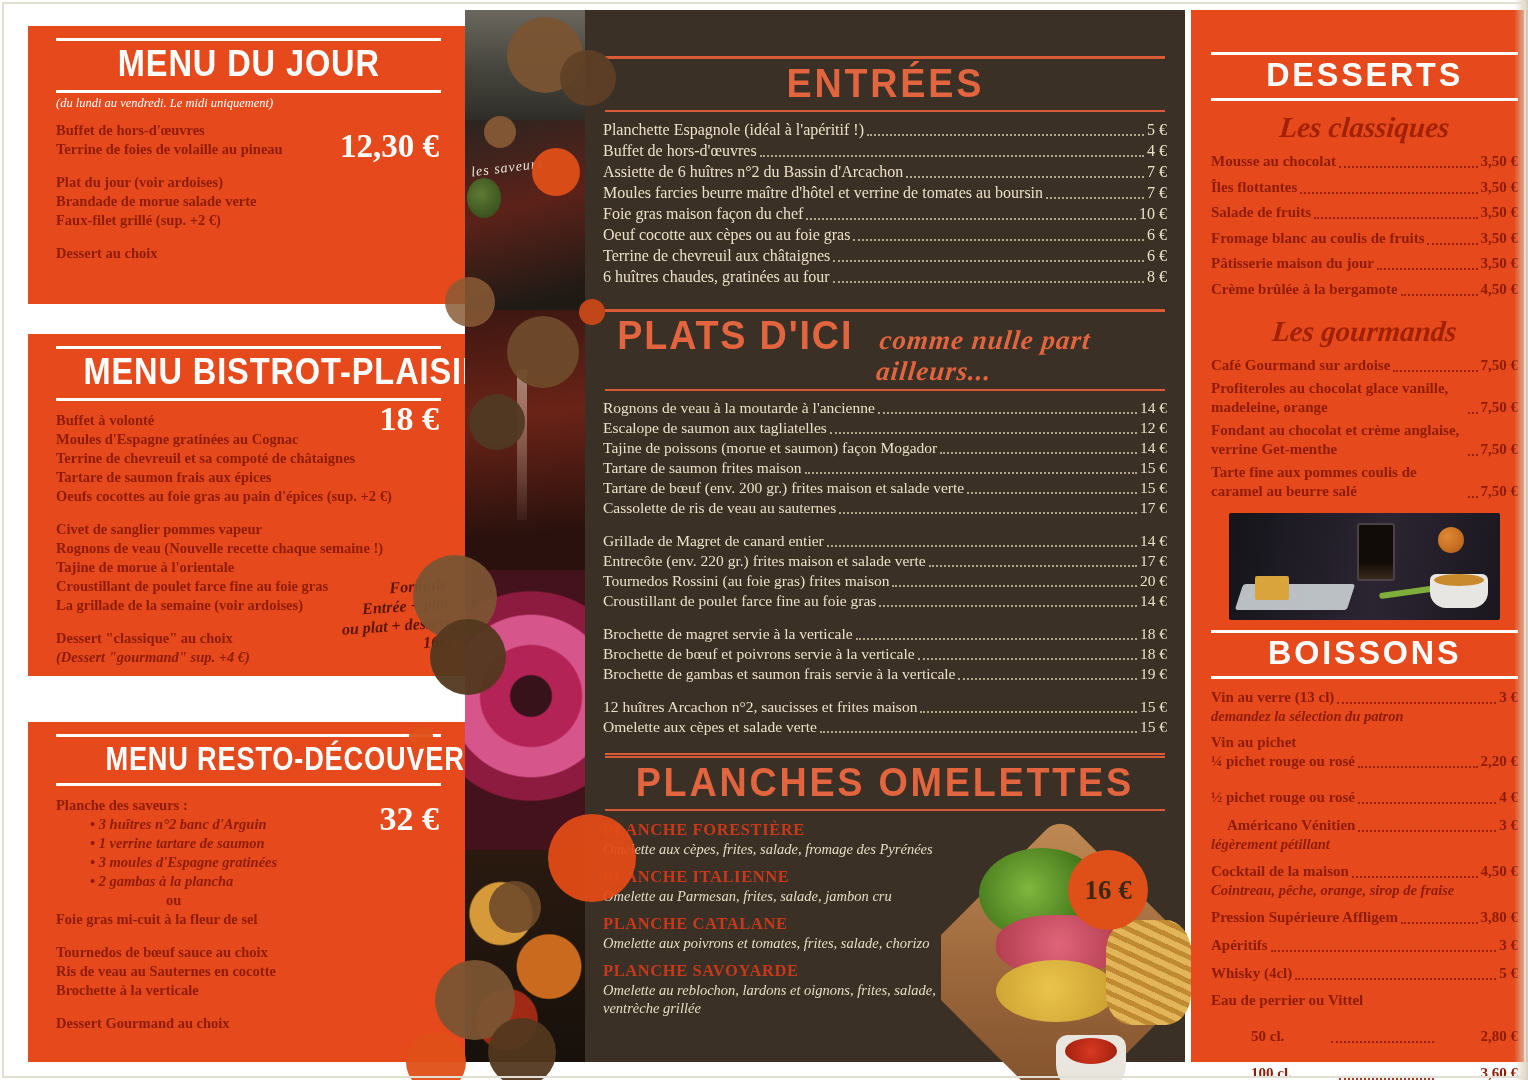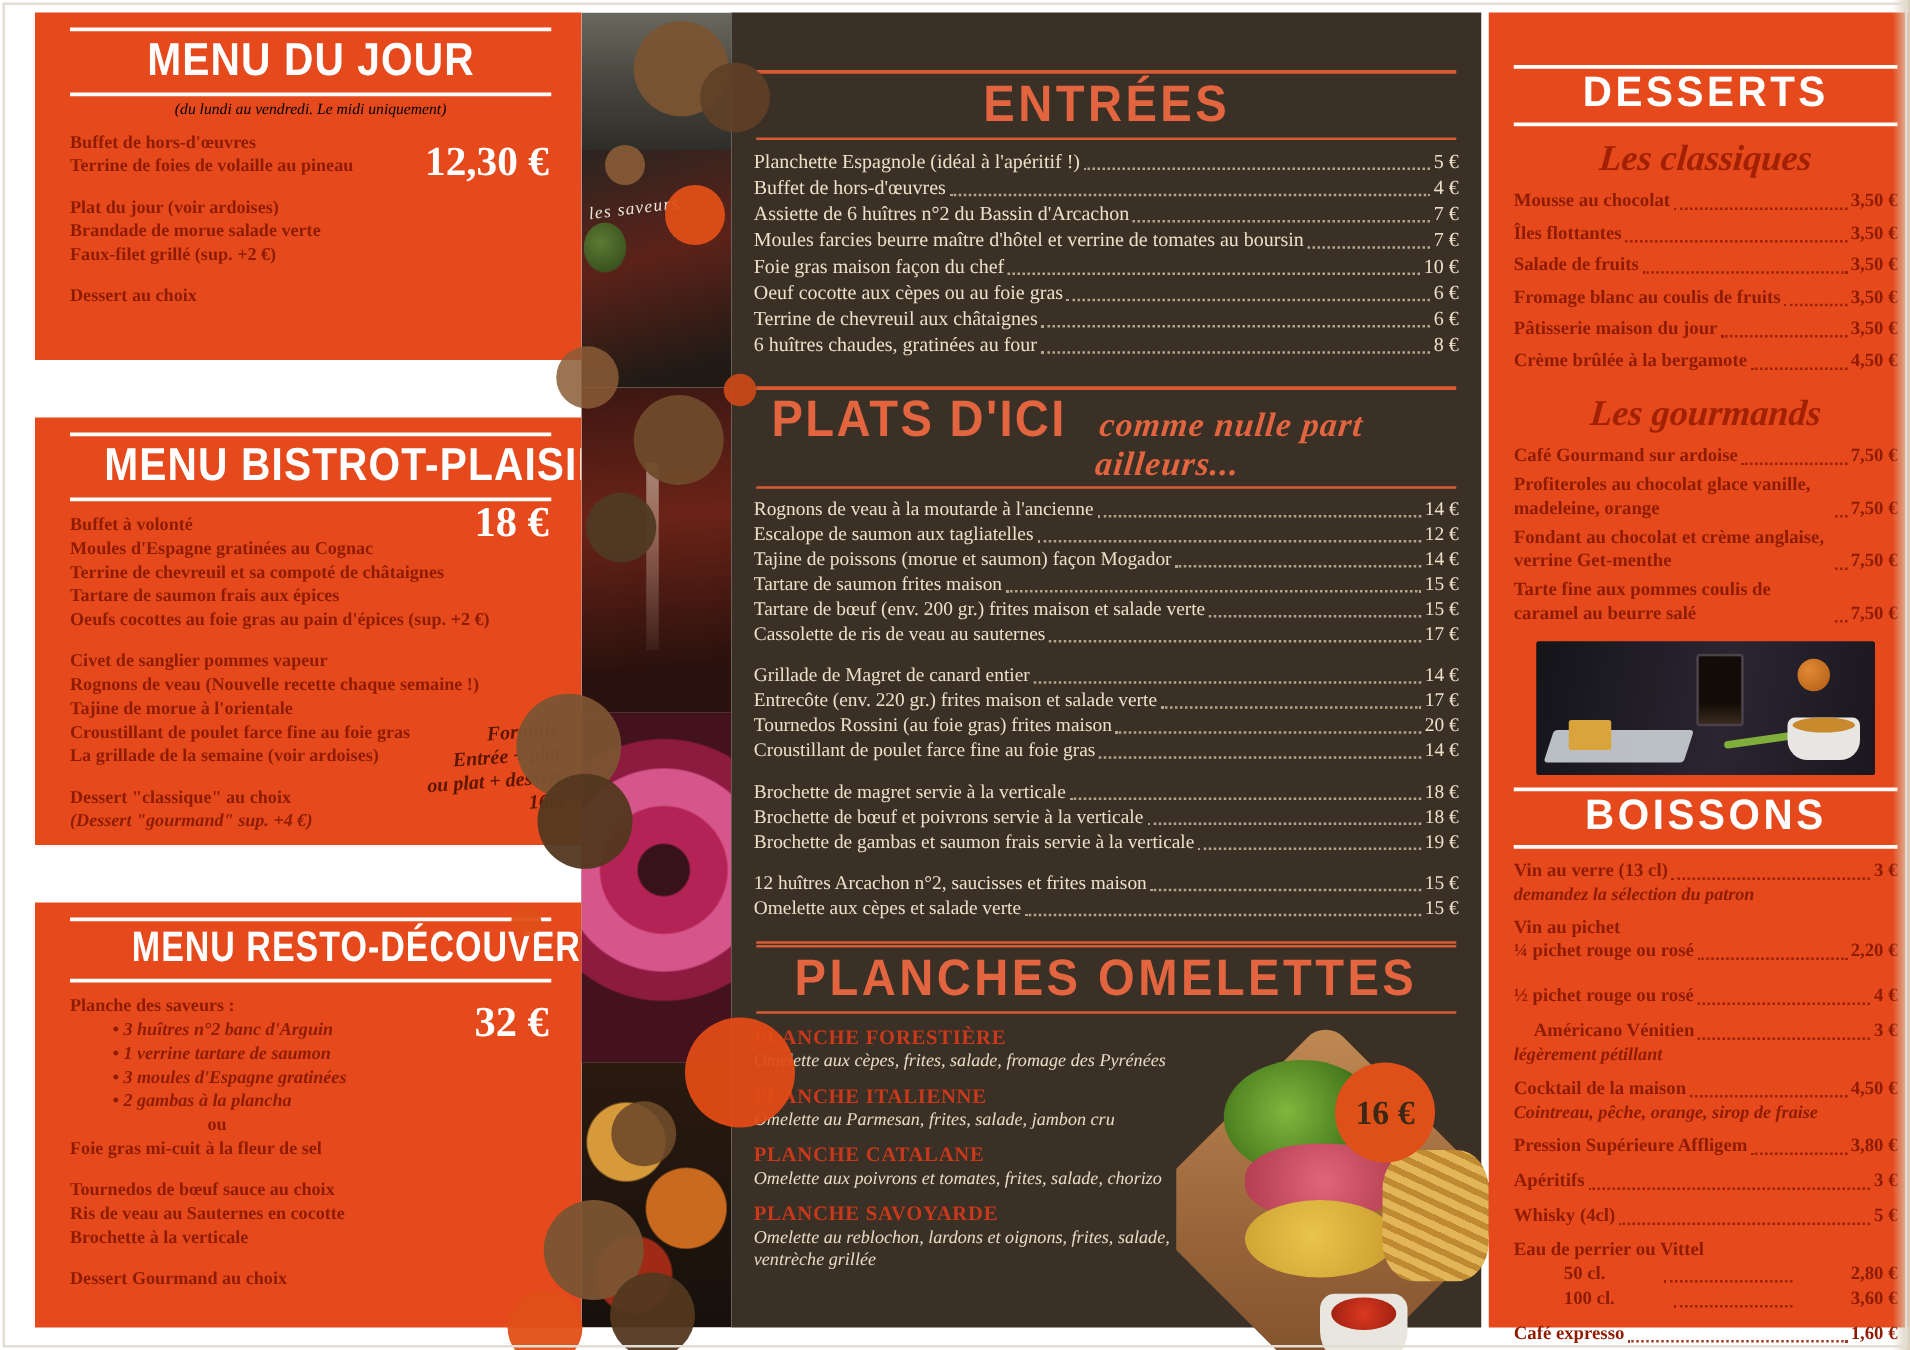--- a/index.html
+++ b/index.html
@@ -11,28 +11,28 @@
 
   
   .left-col{position:absolute;left:28px;top:10px;width:437px;height:1052px;background:#fff;z-index:2;}
   .strip{position:absolute;left:465px;top:10px;width:120px;height:1052px;overflow:hidden;z-index:1;}
   .center-col{position:absolute;left:585px;top:10px;width:600px;height:1052px;background:#3a3026;z-index:2;}
   .right-col{position:absolute;left:1191px;top:10px;width:347px;height:1052px;background:#e64a1c;z-index:2;}
 
   
   .lsec{position:absolute;left:0;width:100%;background:#e64a1c;box-sizing:border-box;
         padding:12px 24px 10px 28px;overflow:hidden;}
-  #lsec1{top:0;height:278px;}
+  #lsec1{top:16px;height:278px;}
   #lsec2{top:324px;height:342px;}
   #lsec3{top:712px;height:340px;}
   .ltitle-wrap{border-top:3px solid #fff;border-bottom:3px solid #fff;padding:2px 0 5px;text-align:center;}
   .ltitle{display:inline-block;font-family:"Liberation Sans",sans-serif;font-weight:bold;color:#fff;
         font-size:37px;letter-spacing:1px;white-space:nowrap;transform:scaleX(.88);transform-origin:center;}
   #lsec3 .ltitle{font-size:34px;transform:scaleX(.80);}
-  .lsubtitle{text-align:center;color:#000000;font-style:italic;font-size:12.5px;margin-top:3px;}
+  .lsubtitle{text-align:left;color:#ffffff;font-style:italic;font-size:12.5px;margin-top:3px;}
   .litems{margin-top:10px;color:#8e1b02;font-weight:bold;font-size:14.5px;line-height:19px;position:relative;z-index:3;}
   .lline{white-space:nowrap;}
   .lline.italic{font-style:italic;font-weight:bold;}
   .lline.bullet{padding-left:34px;font-style:italic;}
   .lline.bullet::before{content:"• ";}
   .lline.center{padding-left:110px;}
   .lline.spacer{height:14px;}
   .lprice{position:absolute;right:26px;color:#ffffff;font-weight:bold;z-index:3;}
   #price1{top:102px;font-size:33px;}
   #price2{top:66px;font-size:34px;}
@@ -106,21 +106,21 @@
   .rtitle{display:inline-block;font-family:"Liberation Sans",sans-serif;font-weight:bold;color:#fff;
         font-size:34px;letter-spacing:3px;transform:scaleX(.95);}
   .script-head{text-align:center;font-style:italic;font-weight:bold;color:#a32103;font-size:29px;
         margin:10px 0 8px;transform:skewX(-5deg);}
   .drow{display:flex;align-items:flex-end;font-size:15px;line-height:19px;font-weight:bold;margin-top:4px;}
   .drow .mlead{border-bottom:2px dotted rgba(142,27,2,.85);margin:0 3px 3px;}
   #classiques-list .drow{margin-top:6.5px;}
   .dnote{font-style:italic;font-weight:bold;font-size:14.5px;line-height:17px;margin-top:1px;}
   .dhead{font-weight:bold;font-size:15px;margin-top:8px;}
   .drow.sub0{margin-top:1px;}
-  .drow.sub40{margin-top:1px;padding-left:40px;gap:44px;}
+  .drow.sub40{margin-top:18px;padding-left:40px;gap:44px;}
   .boisson-block{margin-top:9px;}
 
   .dessert-photo{position:relative;width:271px;height:107px;margin:12px auto 10px;border-radius:2px;
         background:linear-gradient(100deg,#141419,#2b2532 55%,#1a171e);}
   .dp{position:absolute;}
   .plate{left:10px;bottom:10px;width:112px;height:26px;background:#ccd2d6;opacity:.9;transform:skewX(-18deg);border-radius:3px;}
   .financier{left:26px;bottom:20px;width:34px;height:24px;background:#d9a43c;border-radius:2px;}
   .coffee{left:128px;top:10px;width:34px;height:54px;background:linear-gradient(180deg,#120c08 70%,#3a2a1c);border:2px solid #4a4148;border-radius:3px;}
   .garnish{left:150px;bottom:26px;width:74px;height:6px;background:#7fae3a;transform:rotate(-8deg);border-radius:3px;}
   .scoop{right:36px;top:14px;width:26px;height:26px;border-radius:50%;background:radial-gradient(circle at 35% 35%,#e08a35,#b05a14);}

